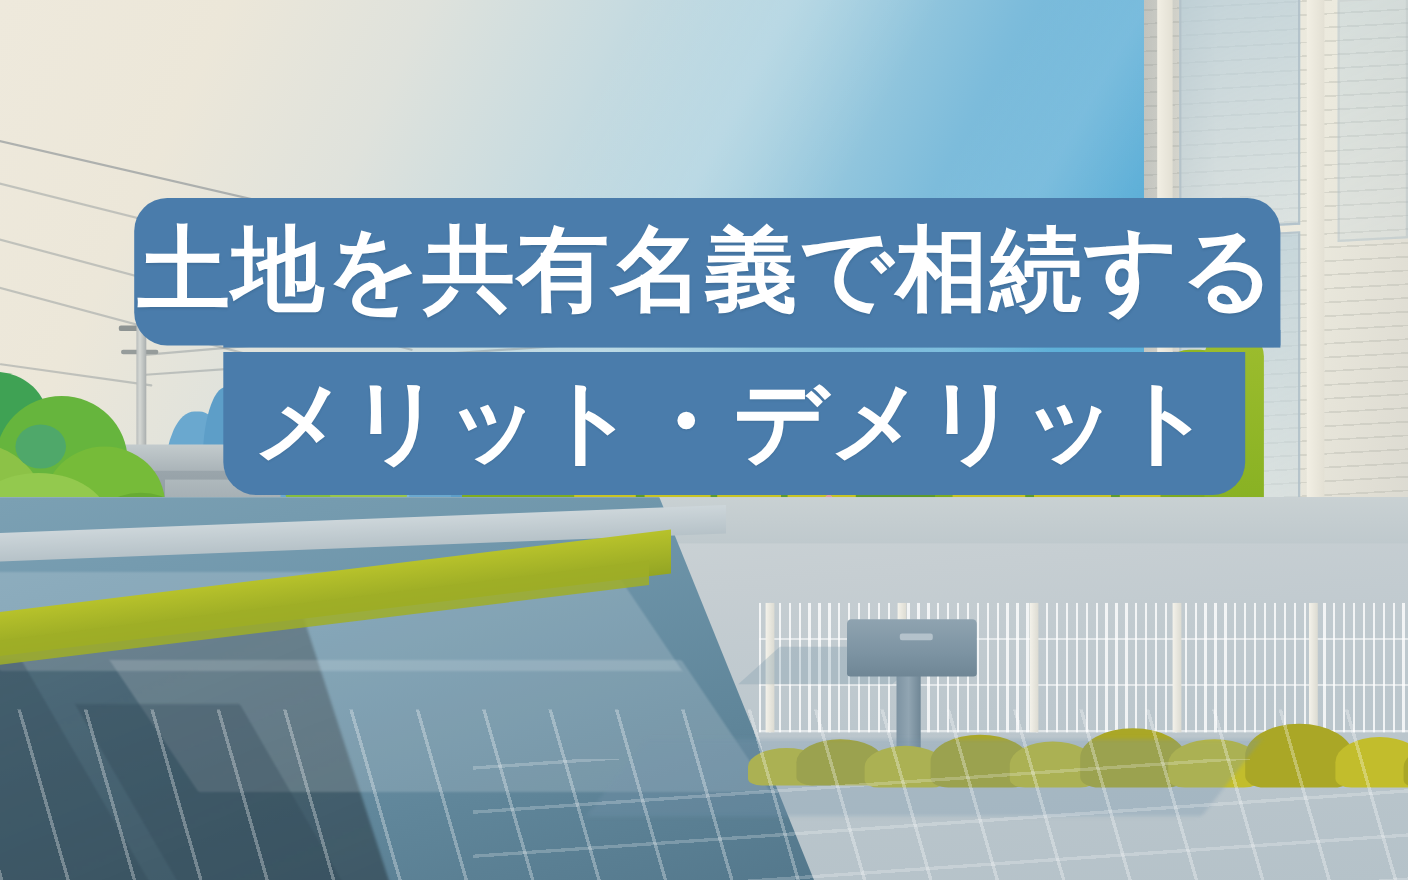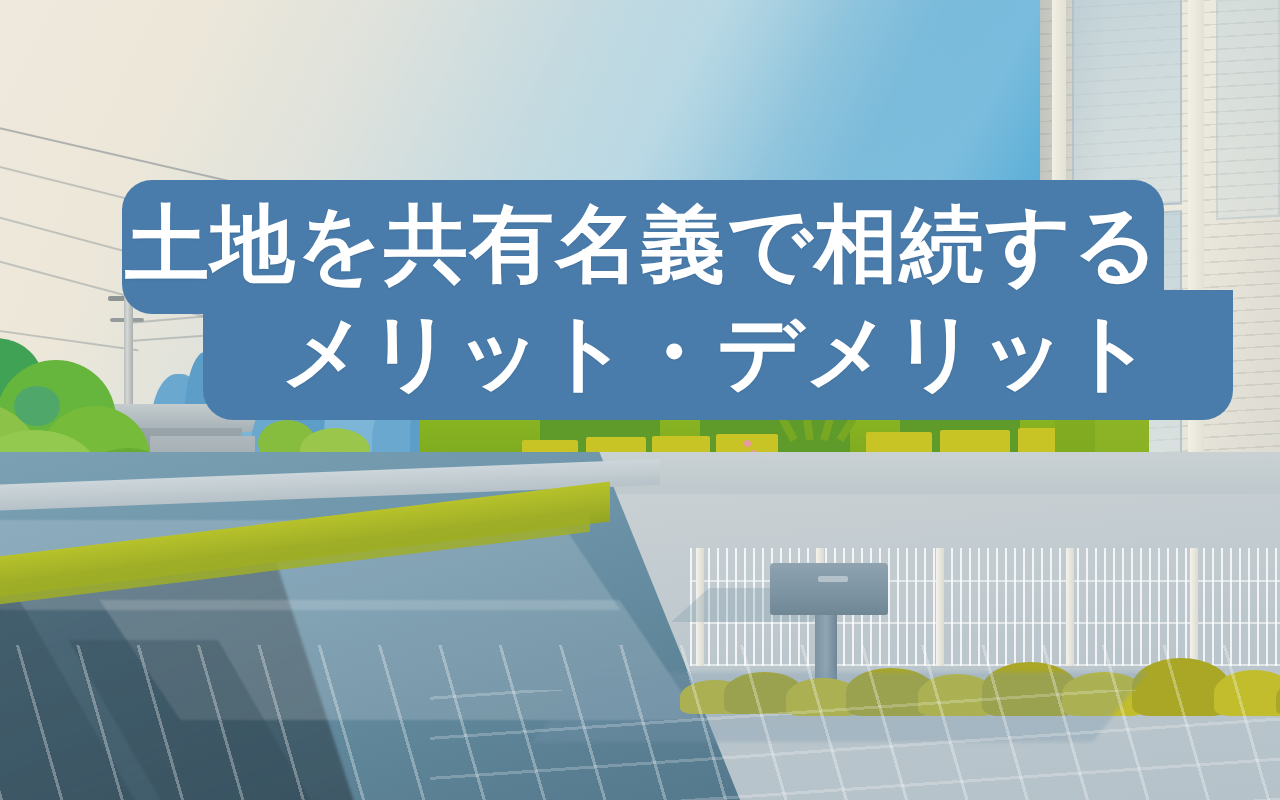--- a/index.html
+++ b/index.html
@@ -323,39 +323,39 @@
     text-shadow:0 1px 2px rgba(30,60,90,0.18);
   }
   #title-line-1 {
     left:122px; top:180px; width:1042px; height:134px;
     border-radius:30px 30px 0 30px;
     font-size:84px;
     line-height:1;
     padding-bottom:4px;
   }
   #title-line-2 {
-    left:203px; top:290px; width:1030px; height:130px;
+    left:203px; top:320px; width:929px; height:130px;
     border-radius:0 0 30px 30px;
     font-size:84px;
     line-height:1;
     padding-bottom:4px;
   }
   
   .notch-a {
     position:absolute; left:203px; top:300px; width:961px; height:16px;
     background:#4a7cab;
   }
   #subtitle-badge {
     left:320px; top:484px; width:646px; height:80px;
     border-radius:22px;
     font-size:46px;
     line-height:1;
     padding-bottom:3px;
   }
-  .jp { font-family:Liberation Serif, serif;text-align:center; }
+  .jp { font-family:Liberation Sans, sans-serif;text-align:center; }
 </style>
 </head>
 <body>
 
 <div id="stage">
 
   <div class="sky"></div>
   <div class="sky-sheen"></div>
   <div class="sky-sheen2"></div>
 

